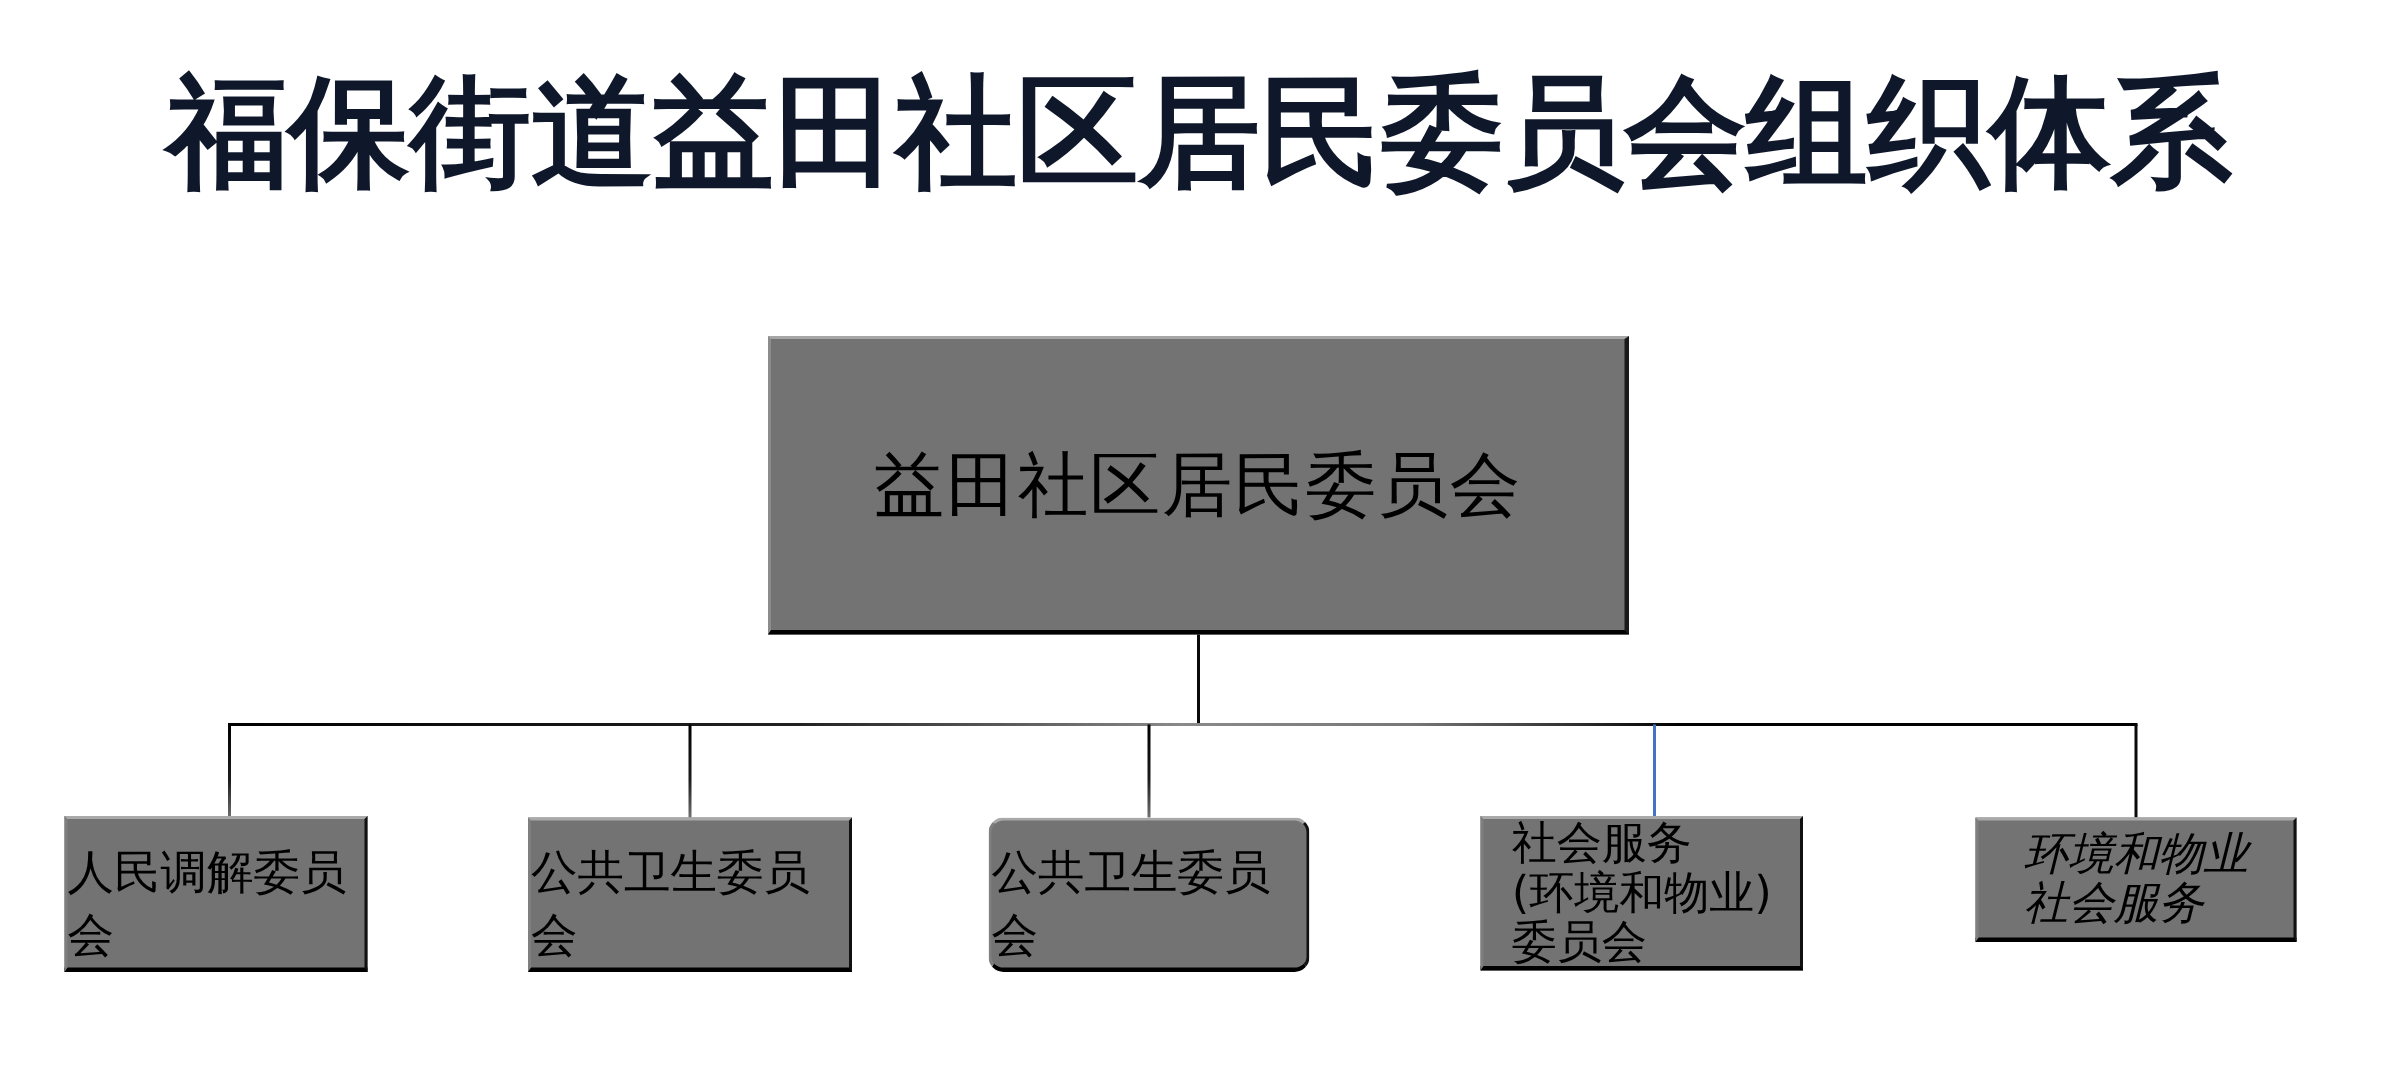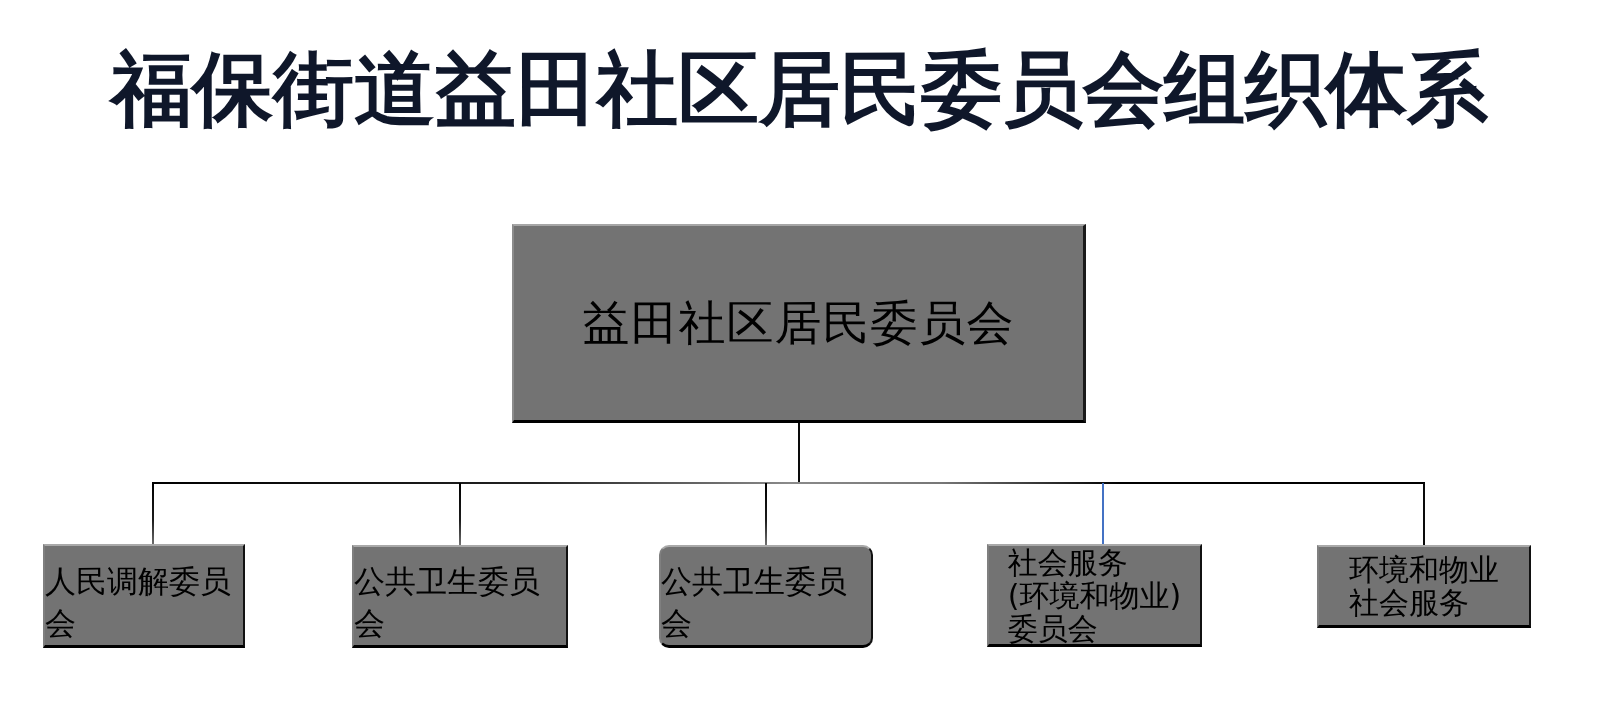--- a/index.html
+++ b/index.html
@@ -63,21 +63,21 @@
   }
   .node.child .lines {
     display: block;
     line-height: 33px;
     font-size: 30px;
   }
   .c1 { left: 43px;   top: 544px; width: 202px; height: 104px; }
   .c2 { left: 352px;  top: 545px; width: 216px; height: 103px; }
   .c3 { left: 659px;  top: 545px; width: 214px; height: 103px; border-radius: 10px; }
   .c4 { left: 987px;  top: 544px; width: 215px; height: 103px; }
-  .c5 { left: 1317px; top: 545px; width: 214px; height: 83px;  }
+  .c5 { left: 1317px; top: 545px; width: 214px; height: 83px; font-style: italic;  }
   .line {
     position: absolute;
     background: #0a0a0a;
   }
   .stem {
     left: 798px;
     top: 423px;
     width: 2px;
     height: 60px;
   }

